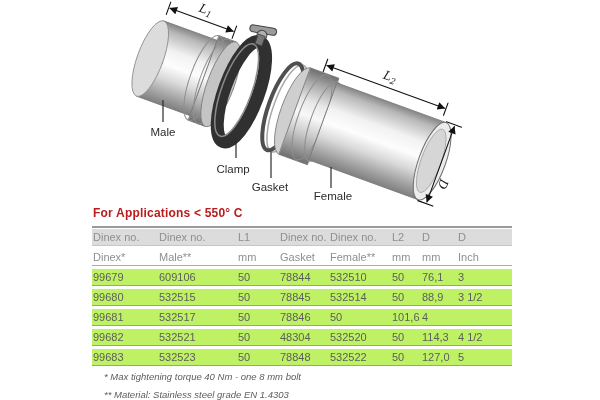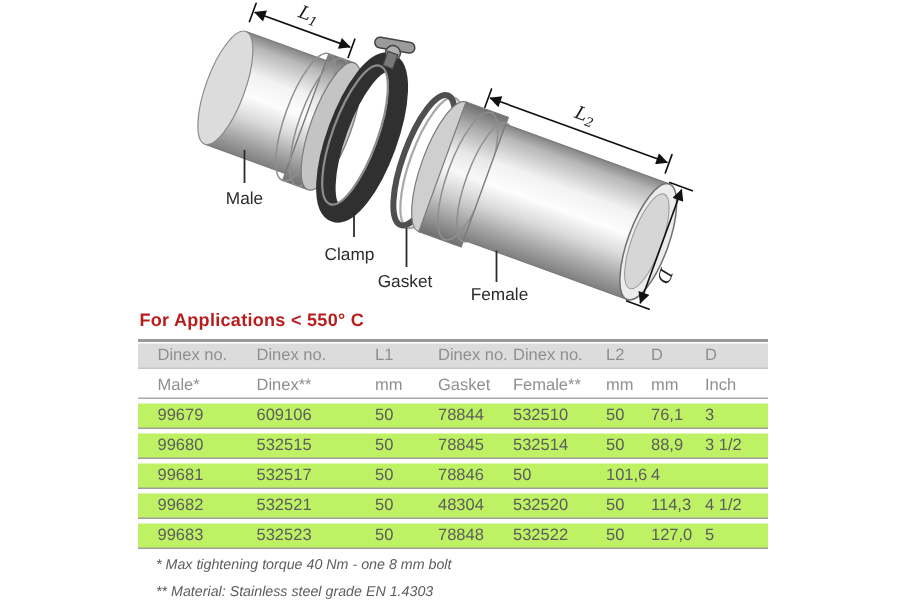--- a/index.html
+++ b/index.html
@@ -8,21 +8,21 @@
   .diagram-svg{position:absolute;left:0;top:0;}
   .content{position:absolute;left:92px;top:206px;width:420px;}
   .title{margin:0;padding:0 0 6px 1px;font-size:12px;font-weight:bold;color:#b91c1c;
          letter-spacing:.2px;border-bottom:2px solid #9a9a9a;}
   .table{margin-top:1px;}
   .trow{display:grid;grid-template-columns:66px 79px 42px 50px 62px 30px 36px 55px;
         height:16px;line-height:16px;margin-bottom:3px;font-size:11px;}
   .trow.h1{background:#dcdcdc;color:#8f8f8f;border-bottom:1px solid #c6c6c6;}
   .trow.h2{background:#fff;color:#8f8f8f;border-bottom:1px solid #ababab;}
   .trow.data{background:#bef264;color:#5d5d5d;border-bottom:1px solid #9e9e9e;}
-  .tcell{padding-left:13px;white-space:nowrap;overflow:visible;}
+  .tcell{padding-left:1px;white-space:nowrap;overflow:visible;}
   .footnotes{margin-top:5px;font-size:9.5px;font-style:italic;color:#5c5c5c;padding-left:12px;}
   .footnotes div{margin-bottom:7px;font-style:italic;}
   .dlabel{font-size:11.5px;fill:#2b2b2b;}
   .dimtext{font-family:"DejaVu Serif",serif;font-style:italic;font-size:12px;fill:#1a1a1a;}
 </style>
 </head>
 <body>
 
 <div class="page">
 
@@ -128,22 +128,22 @@
         <div class="tcell">Dinex no.</div>
         <div class="tcell">Dinex no.</div>
         <div class="tcell">L1</div>
         <div class="tcell">Dinex no.</div>
         <div class="tcell">Dinex no.</div>
         <div class="tcell">L2</div>
         <div class="tcell">D</div>
         <div class="tcell">D</div>
       </div>
       <div class="trow h2">
-        <div class="tcell">Male*</div>
-        <div class="tcell">Dinex**</div>
+        <div class="tcell">Dinex*</div>
+        <div class="tcell">Male**</div>
         <div class="tcell">mm</div>
         <div class="tcell">Gasket</div>
         <div class="tcell">Female**</div>
         <div class="tcell">mm</div>
         <div class="tcell">mm</div>
         <div class="tcell">Inch</div>
       </div>
       <div id="tbody">
           <div class="trow data">
             <div class="tcell">99679</div>

